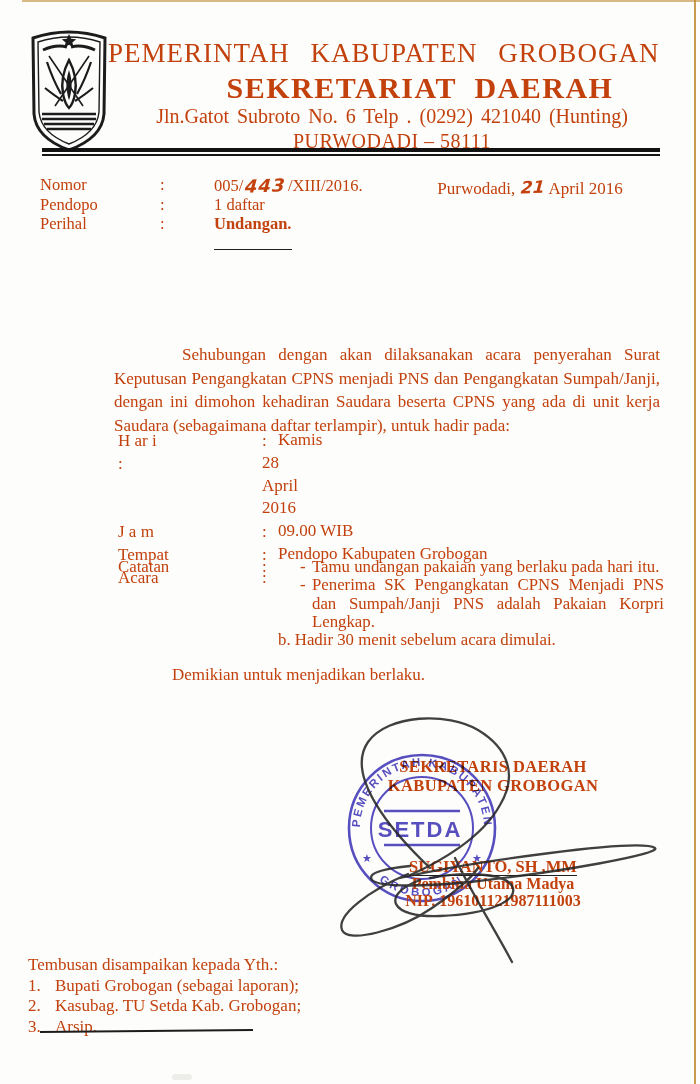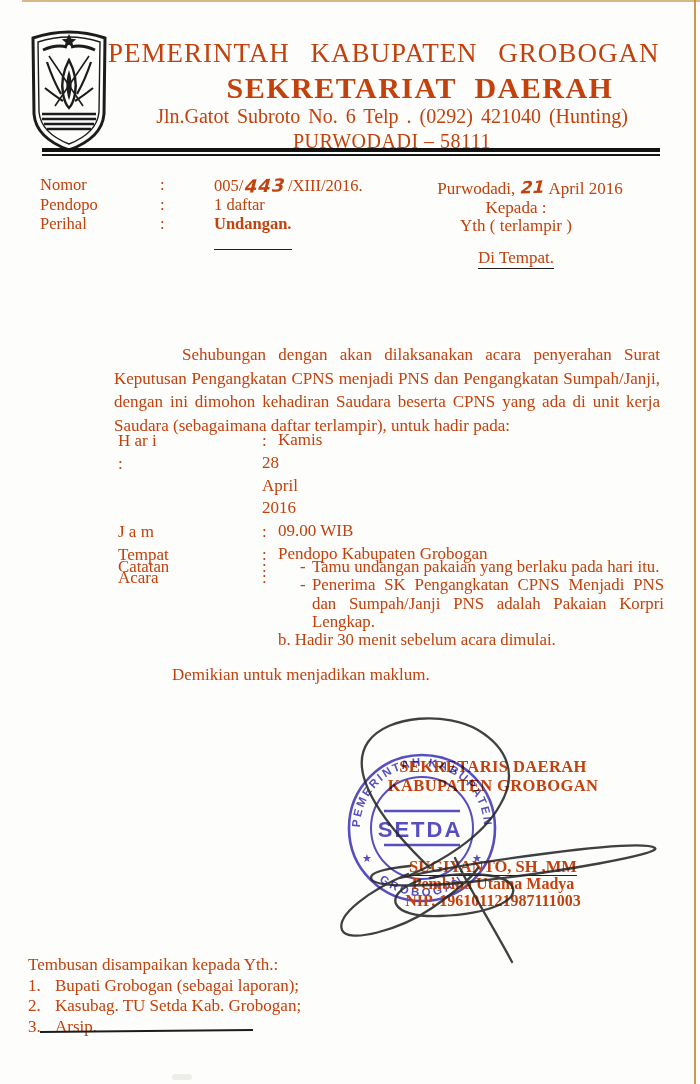--- a/index.html
+++ b/index.html
@@ -96,25 +96,20 @@
     </div>
     <div class="meta-row">
       <span>Perihal</span>
       <span>:</span>
       <span><span class="perihal-value">Undangan.</span></span>
     </div>
   </div>
 
   <div class="abs addr">
     <div class="addr-line1"><span>Purwodadi,</span> <span class="hand hand-21">21</span> <span>April  2016</span></div>
-    <div class="addr-sub">
-      <div>Kepada :</div>
-      <div>Yth ( terlampir )</div>
-      <div><span class="di-tempat">Di Tempat.</span></div>
-    </div>
   </div>
 
   <div class="abs para">Sehubungan dengan akan dilaksanakan acara penyerahan Surat Keputusan Pengangkatan CPNS menjadi PNS dan Pengangkatan Sumpah/Janji,  dengan ini dimohon  kehadiran Saudara beserta CPNS yang ada di unit kerja Saudara (sebagaimana daftar terlampir), untuk hadir pada:</div>
 
   <div class="abs details">
     <div class="drow">
       <span>H ar i</span>
       <span>:</span>
       <span class="dval">Kamis</span>
     </div>
@@ -153,21 +148,21 @@
             <span></span>
               <span>-</span>
             <span class="btxt">Penerima SK Pengangkatan CPNS Menjadi PNS dan   Sumpah/Janji PNS adalah Pakaian Korpri Lengkap.</span>
           </li>
         </ul>
         <div>b. Hadir 30 menit sebelum acara dimulai.</div>
       </span>
     </div>
   </div>
 
-  <div class="abs closing">Demikian untuk menjadikan maklum.</div>
+  <div class="abs closing">Demikian untuk menjadikan berlaku.</div>
 
   <div class="abs sig-title">
     <div>SEKRETARIS DAERAH</div>
     <div>KABUPATEN GROBOGAN</div>
   </div>
 
   <svg class="abs stamp-svg" viewBox="0 0 156 156">
     <g stroke="#4a40bd" fill="#4a40bd">
       <circle cx="78" cy="78" r="73" fill="none" stroke-width="2.6"></circle>
       <circle cx="78" cy="78" r="51" fill="none" stroke-width="2"></circle>

